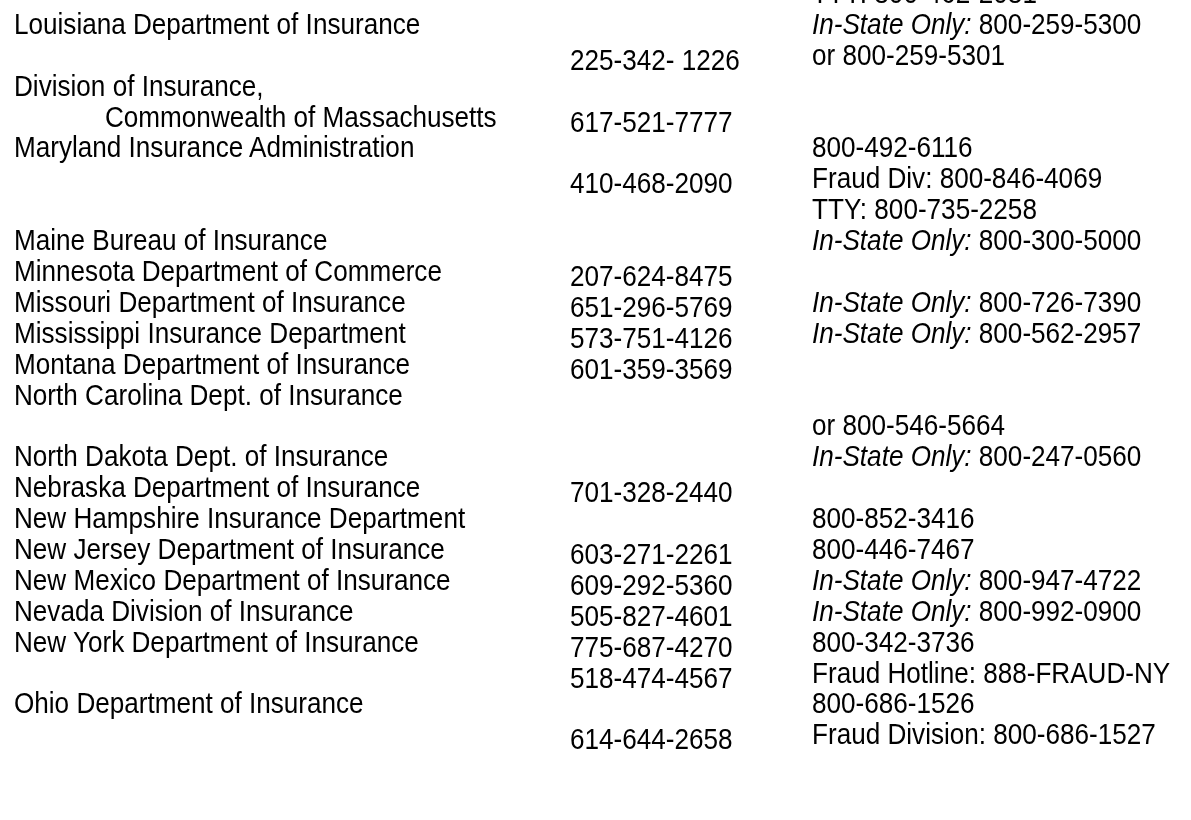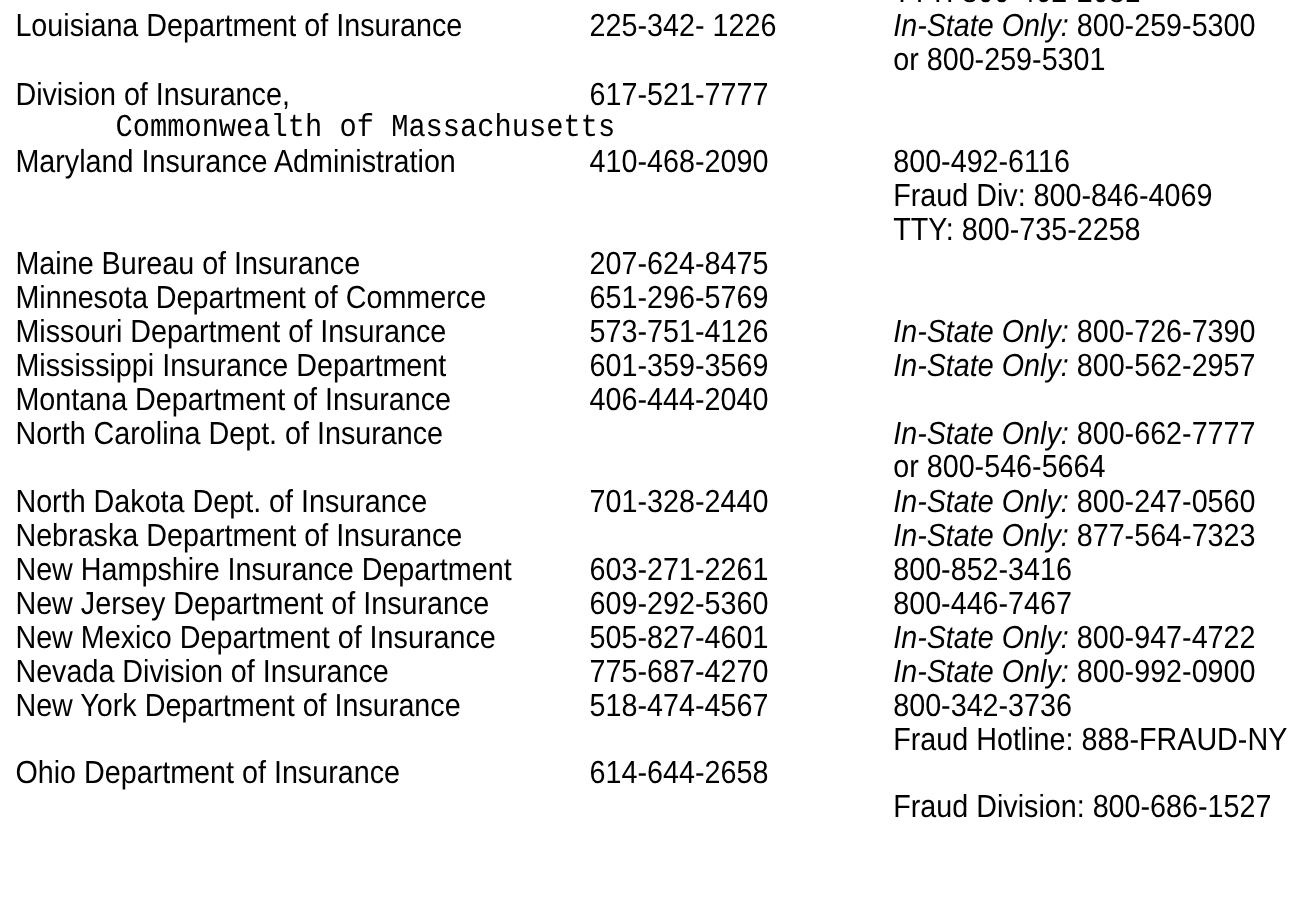--- a/index.html
+++ b/index.html
@@ -28,22 +28,22 @@
     position: relative;
     height: 30.9px;
     overflow: visible;
   }
   .cell {
     position: absolute;
     top: 0;
     white-space: pre;
   }
   .c1 { left: 14px; }
-  .c1.indent { left: 105px; font-family: Liberation Mono, monospace; }
-  .c2 { left: 536px; }
+  .c1.indent { left: 105px; }
+  .c2 { left: 570px; margin-top: 36px; }
   .c3 { left: 812px; }
   .scale {
     display: inline-block;
     transform: scaleX(0.9);
     transform-origin: 0 50%;
     white-space: pre;
   }
   .it { font-style: italic; }
 </style>
 </head>
@@ -84,20 +84,21 @@
         <div class="cell c3"><span class="scale"><span>Fraud Div: 800-846-4069</span></span></div>
       </div>
       <div class="line">
         <div class="cell c3"><span class="scale"><span>TTY: 800-735-2258</span></span></div>
       </div>
     </div>
     <div class="row">
       <div class="line">
         <div class="cell c1"><span class="scale">Maine Bureau of Insurance</span></div>
         <div class="cell c2"><span class="scale">207-624-8475</span></div>
+        <div class="cell c3"><span class="scale"><span class="it">In-State Only:</span> <span>800-300-5000</span></span></div>
       </div>
     </div>
     <div class="row">
       <div class="line">
         <div class="cell c1"><span class="scale">Minnesota Department of Commerce</span></div>
         <div class="cell c2"><span class="scale">651-296-5769</span></div>
       </div>
     </div>
     <div class="row">
       <div class="line">
@@ -109,43 +110,40 @@
     <div class="row">
       <div class="line">
         <div class="cell c1"><span class="scale">Mississippi Insurance Department</span></div>
         <div class="cell c2"><span class="scale">601-359-3569</span></div>
         <div class="cell c3"><span class="scale"><span class="it">In-State Only:</span> <span>800-562-2957</span></span></div>
       </div>
     </div>
     <div class="row">
       <div class="line">
         <div class="cell c1"><span class="scale">Montana Department of Insurance</span></div>
-        <div class="cell c2"><span class="scale">406-444-2040</span></div>
       </div>
     </div>
     <div class="row">
       <div class="line">
         <div class="cell c1"><span class="scale">North Carolina Dept. of Insurance</span></div>
-        <div class="cell c3"><span class="scale"><span class="it">In-State Only:</span> <span>800-662-7777</span></span></div>
       </div>
       <div class="line">
         <div class="cell c3"><span class="scale"><span>or 800-546-5664</span></span></div>
       </div>
     </div>
     <div class="row">
       <div class="line">
         <div class="cell c1"><span class="scale">North Dakota Dept. of Insurance</span></div>
         <div class="cell c2"><span class="scale">701-328-2440</span></div>
         <div class="cell c3"><span class="scale"><span class="it">In-State Only:</span> <span>800-247-0560</span></span></div>
       </div>
     </div>
     <div class="row">
       <div class="line">
         <div class="cell c1"><span class="scale">Nebraska Department of Insurance</span></div>
-        <div class="cell c3"><span class="scale"><span class="it">In-State Only:</span> <span>877-564-7323</span></span></div>
       </div>
     </div>
     <div class="row">
       <div class="line">
         <div class="cell c1"><span class="scale">New Hampshire Insurance Department</span></div>
         <div class="cell c2"><span class="scale">603-271-2261</span></div>
         <div class="cell c3"><span class="scale"><span>800-852-3416</span></span></div>
       </div>
     </div>
     <div class="row">
@@ -176,18 +174,19 @@
         <div class="cell c3"><span class="scale"><span>800-342-3736</span></span></div>
       </div>
       <div class="line">
         <div class="cell c3"><span class="scale"><span>Fraud Hotline: 888-FRAUD-NY</span></span></div>
       </div>
     </div>
     <div class="row">
       <div class="line">
         <div class="cell c1"><span class="scale">Ohio Department of Insurance</span></div>
         <div class="cell c2"><span class="scale">614-644-2658</span></div>
+        <div class="cell c3"><span class="scale"><span>800-686-1526</span></span></div>
       </div>
       <div class="line">
         <div class="cell c3"><span class="scale"><span>Fraud Division: 800-686-1527</span></span></div>
       </div>
     </div>
   </div>
 
 </body></html>

